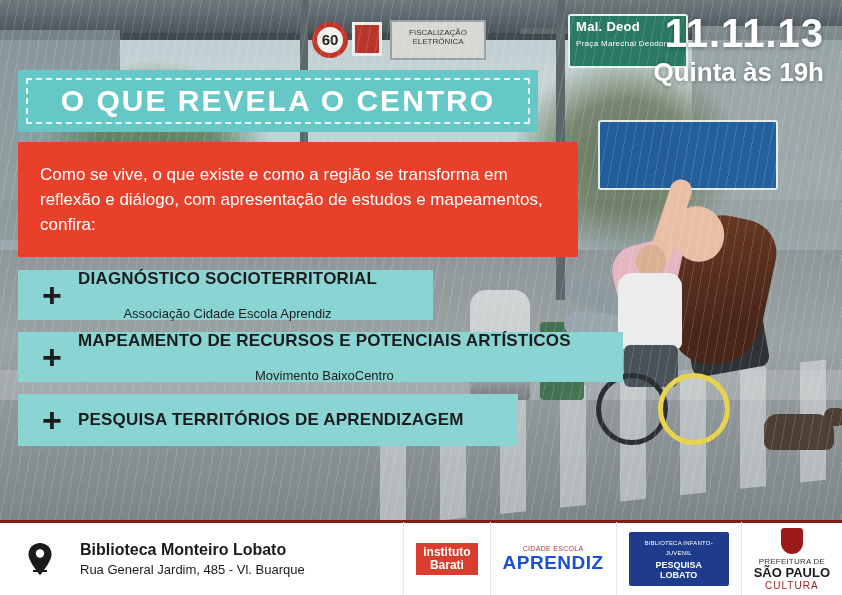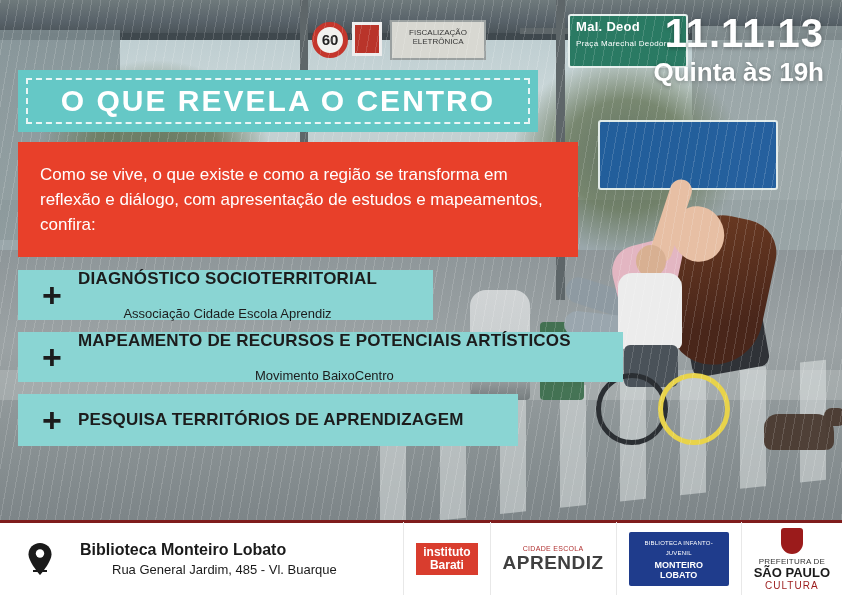--- a/index.html
+++ b/index.html
@@ -207,30 +207,30 @@
     position: absolute; left: 0; bottom: 0; width: 842px; height: 75px;
     background: #ffffff; border-top: 3px solid #7f1d1d;
     display: flex; align-items: center;
   }
   .pin-cell { width: 80px; display: flex; justify-content: center; align-items: center; }
   .pin {
     position: relative; width: 26px; height: 34px;
   }
   .venue { flex: 1; }
   .venue .v1 { font-size: 16px; font-weight: bold; color: #1a1a1a; }
-  .venue .v2 { font-size: 13px; color: #1a1a1a; margin-top: 3px; margin-left: 32px; }
+  .venue .v2 { font-size: 13px; color: #1a1a1a; margin-top: 3px; }
   .logos { display: flex; align-items: center; gap: 0; height: 75px; }
   .logo {
     height: 75px; display: flex; flex-direction: column; align-items: center; justify-content: center;
     border-left: 1px solid #e8e8e8; padding: 0 12px; text-align: center;
   }
   .logo-instituto { }
   .li-box { background:#d93d2e; color:#fff; font-size: 12px; font-weight: bold; padding: 3px 7px; line-height: 13px; }
   .logo-aprendiz .a1 { font-size: 7px; color:#b03030; letter-spacing:.3px; }
-  .logo-aprendiz .a2 { font-size: 19px; font-weight: bold; color:#404040; letter-spacing: .5px; }
+  .logo-aprendiz .a2 { font-size: 19px; font-weight: bold; color:#1d4ed8; letter-spacing: .5px; }
   .logo-bml {
     background:#1f3c8c; color:#fff; font-size: 7px; line-height: 10px; padding: 6px 8px;
     width: 100px; border-radius: 2px;
   }
   .logo-bml .b1 { font-size: 6px; letter-spacing:.2px; }
   .logo-bml .b2 { font-size: 9px; font-weight: bold; margin-top: 2px; }
   .logo-pref .p1 { font-size: 8px; color:#333; letter-spacing:.2px; }
   .logo-pref .p2 { font-size: 13px; font-weight: bold; color:#1b1b1b; line-height: 14px; }
   .logo-pref .p3 { font-size: 10px; color:#9b1b1b; letter-spacing: 1px; }
   .brasao { width: 22px; height: 26px; background:#9b1b1b; border-radius: 3px 3px 11px 11px; margin-bottom: 3px; }
@@ -359,21 +359,21 @@
       </div>
 
       <div class="logo logo-aprendiz">
         <div class="a1">CIDADE ESCOLA</div>
         <div class="a2">APRENDIZ</div>
       </div>
 
       <div class="logo">
         <div class="logo-bml">
           <div class="b1">BIBLIOTECA INFANTO-JUVENIL</div>
-          <div class="b2">MONTEIRO LOBATO</div>
+          <div class="b2">PESQUISA LOBATO</div>
         </div>
       </div>
 
       <div class="logo logo-pref">
         <div class="brasao"></div>
         <div class="p1">PREFEITURA DE</div>
         <div class="p2">SÃO PAULO</div>
         <div class="p3">CULTURA</div>
       </div>
     </div>

